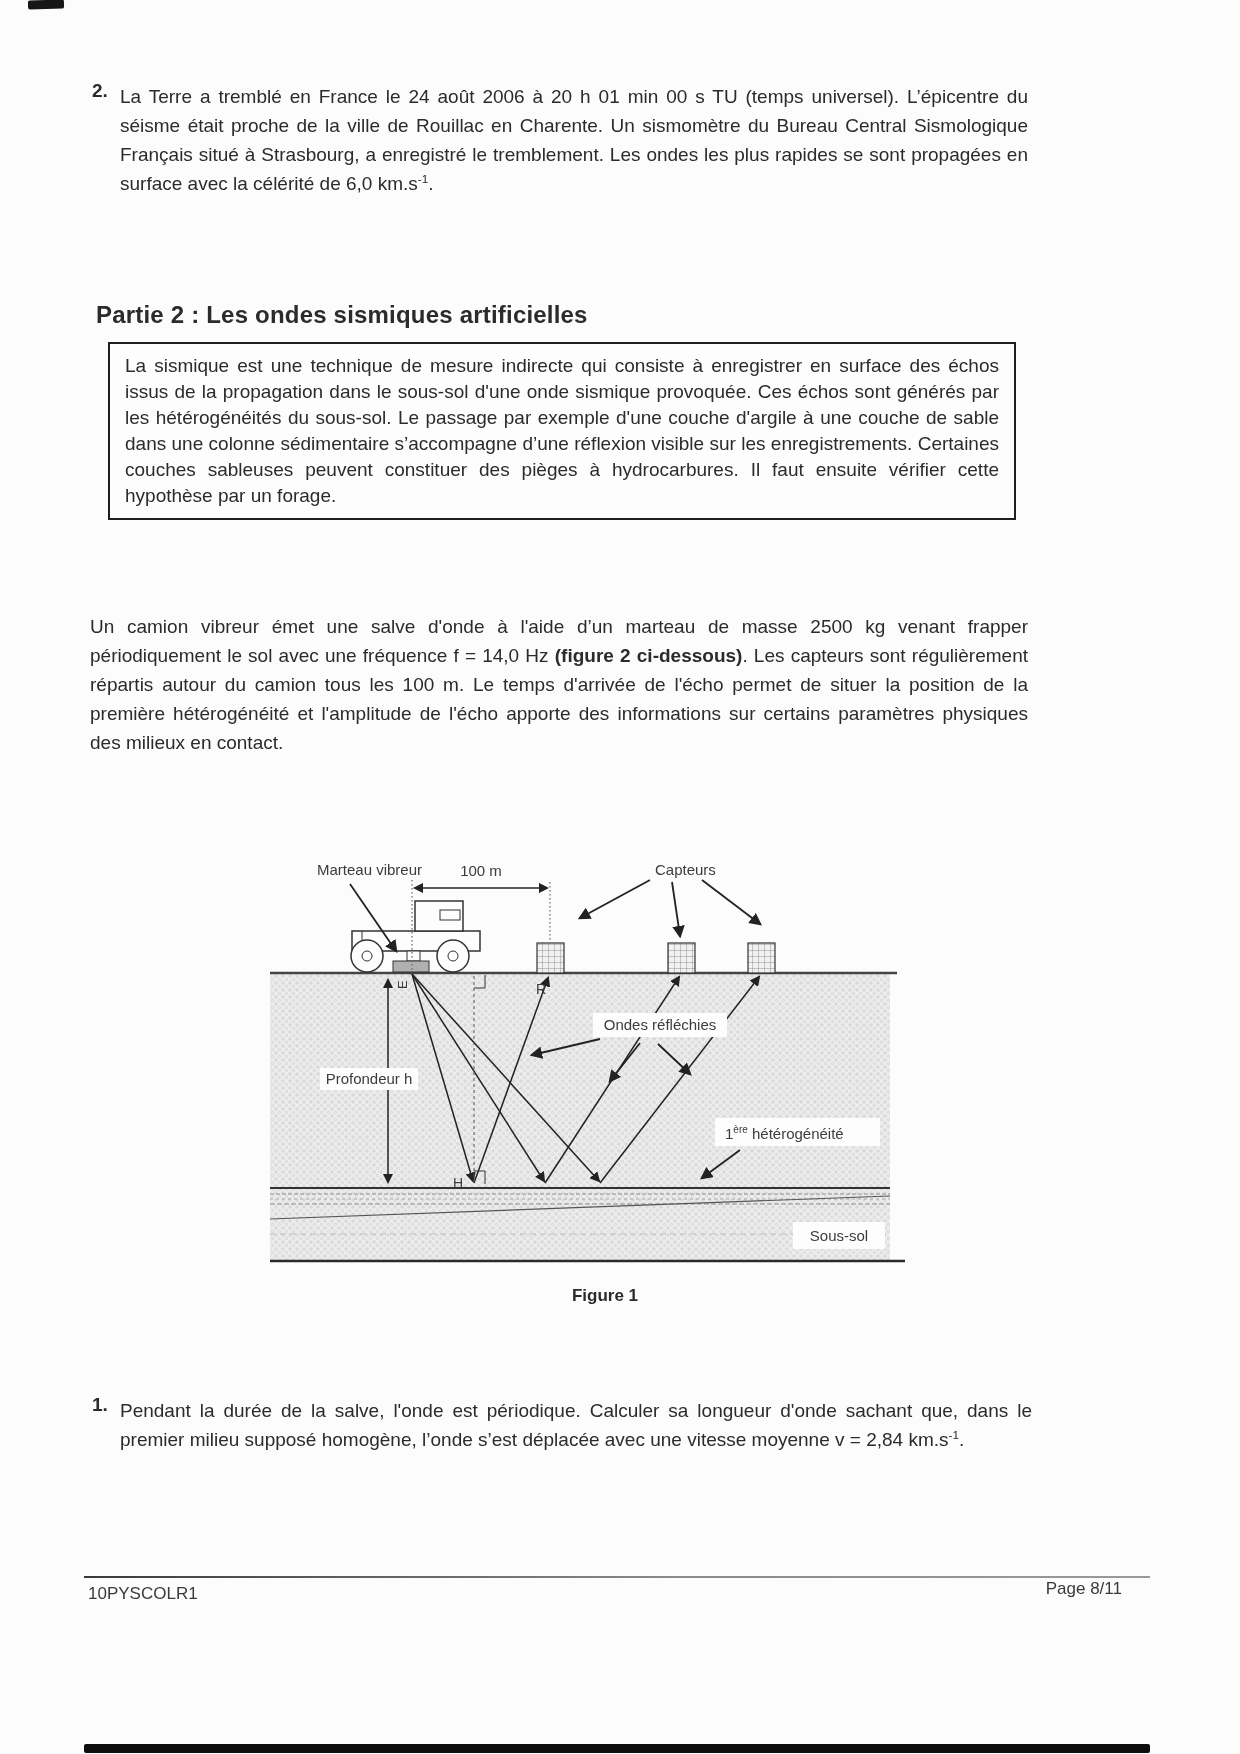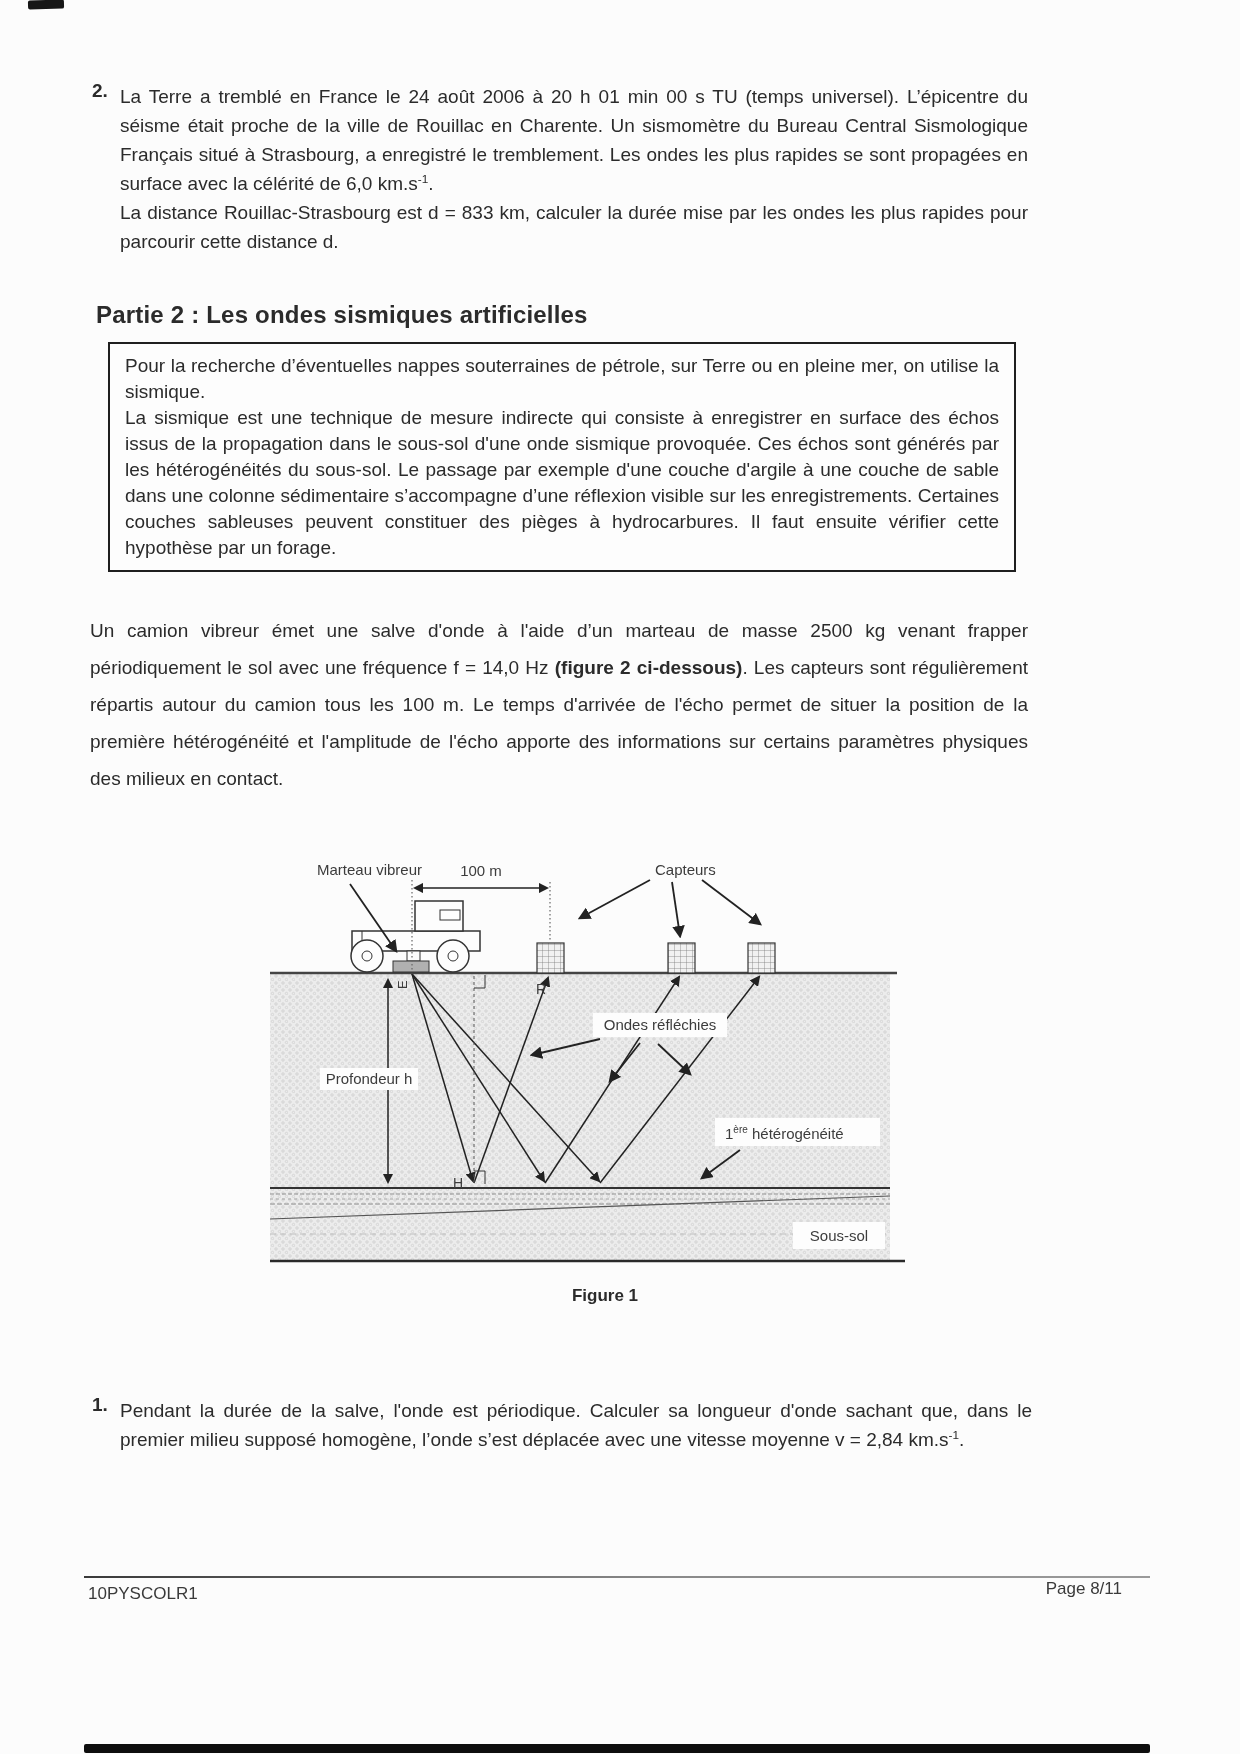--- a/index.html
+++ b/index.html
@@ -4,49 +4,47 @@
 <style>
   html,body{margin:0;padding:0;}
   body{
     width:1240px;height:1754px;position:relative;background:#fcfcfc;
     font-family:"Liberation Sans","DejaVu Sans",sans-serif;color:#2b2b2b;
   }
   .abs{position:absolute;}
   .numbered{display:flex;align-items:flex-start;}
   .num{font-weight:bold;width:28px;flex:0 0 28px;font-size:19px;line-height:29px;}
   .ntext{font-size:19px;line-height:29px;text-align:justify;margin-top:6px;}
-  .para{font-size:19px;line-height:37px;text-align:justify;}
+  .para{font-size:19px;line-height:29px;text-align:justify;}
   sup{font-size:0.62em;vertical-align:super;line-height:0;}
   .heading{font-size:24px;font-weight:bold;letter-spacing:0.2px;}
   .infobox{border:2px solid #1f1f1f;padding:9px 15px;background:#fdfdfd;}
   .infobox .para{line-height:26px;}
   .caption{font-size:17px;font-weight:bold;text-align:center;}
   .footer-rule{height:2px;background:linear-gradient(to right,#3a3a3a,#8a8a8a 55%,#9a9a9a);}
   .footer-text{font-size:17px;color:#3a3a3a;}
   .bottom-bar{background:#0e0e0e;border-radius:2px;}
   .smudge{background:#161616;border-radius:2px;transform:rotate(-1.5deg);}
   svg text{fill:#3c3c3c;}
 </style>
 </head>
 <body>
 
 <div class="abs smudge" style="left:28px;top:0;width:36px;height:9px;"></div>
 
 <div class="abs numbered" style="left:92px;top:76px;width:940px;">
   <span class="num">2.</span>
   <div class="ntext" style="width:908px;">
     <div><span>La Terre a tremblé en France le 24 août 2006 à 20 h 01 min 00 s TU (temps universel). L’épicentre du séisme était proche de la ville de Rouillac en Charente. Un sismomètre du Bureau Central Sismologique Français situé à Strasbourg, a enregistré le tremblement. Les ondes les plus rapides se sont propagées en surface avec la célérité de 6,0 km.s</span><sup>-1</sup><span>.</span></div>
-    <div>La distance Rouillac-Strasbourg est d = 833 km, calculer la durée mise par les ondes les plus rapides pour parcourir cette distance d.</div>
   </div>
 </div>
 
 <div class="abs heading" style="left:96px;top:301px;">Partie 2 : Les ondes sismiques artificielles</div>
 
 <div class="abs infobox" style="left:108px;top:342px;width:874px;">
-  <div class="para">Pour la recherche d’éventuelles nappes souterraines de pétrole, sur Terre ou en pleine mer, on utilise la sismique.</div>
   <div class="para">La sismique est une technique de mesure indirecte qui consiste à enregistrer en surface des échos issus de la propagation dans le sous-sol d'une onde sismique provoquée. Ces échos sont générés par les hétérogénéités du sous-sol. Le passage par exemple d'une couche d'argile à une couche de sable dans une colonne sédimentaire s’accompagne d’une réflexion visible sur les enregistrements. Certaines couches sableuses peuvent constituer des pièges à hydrocarbures. Il faut ensuite vérifier cette hypothèse par un forage.</div>
 </div>
 
 <div class="abs para" style="left:90px;top:612px;width:938px;"><span>Un camion vibreur émet une salve d'onde à l'aide d’un marteau de masse 2500 kg venant frapper périodiquement le sol avec une fréquence f = 14,0 Hz </span><b>(figure 2 ci-dessous)</b><span>. Les capteurs sont régulièrement répartis autour du camion tous les 100 m. Le temps d'arrivée de l'écho permet de situer la position de la première hétérogénéité et l'amplitude de l'écho apporte des informations sur certains paramètres physiques des milieux en contact.</span></div>
 
 <svg class="abs" style="left:260px;top:848px;" width="650" height="430" viewBox="0 0 650 430">
   <defs>
     <marker id="ah" viewBox="0 0 10 10" refX="8" refY="5" markerWidth="7" markerHeight="7" orient="auto-start-reverse">
       <path d="M0,0 L10,5 L0,10 z" fill="#222"></path>
     </marker>

